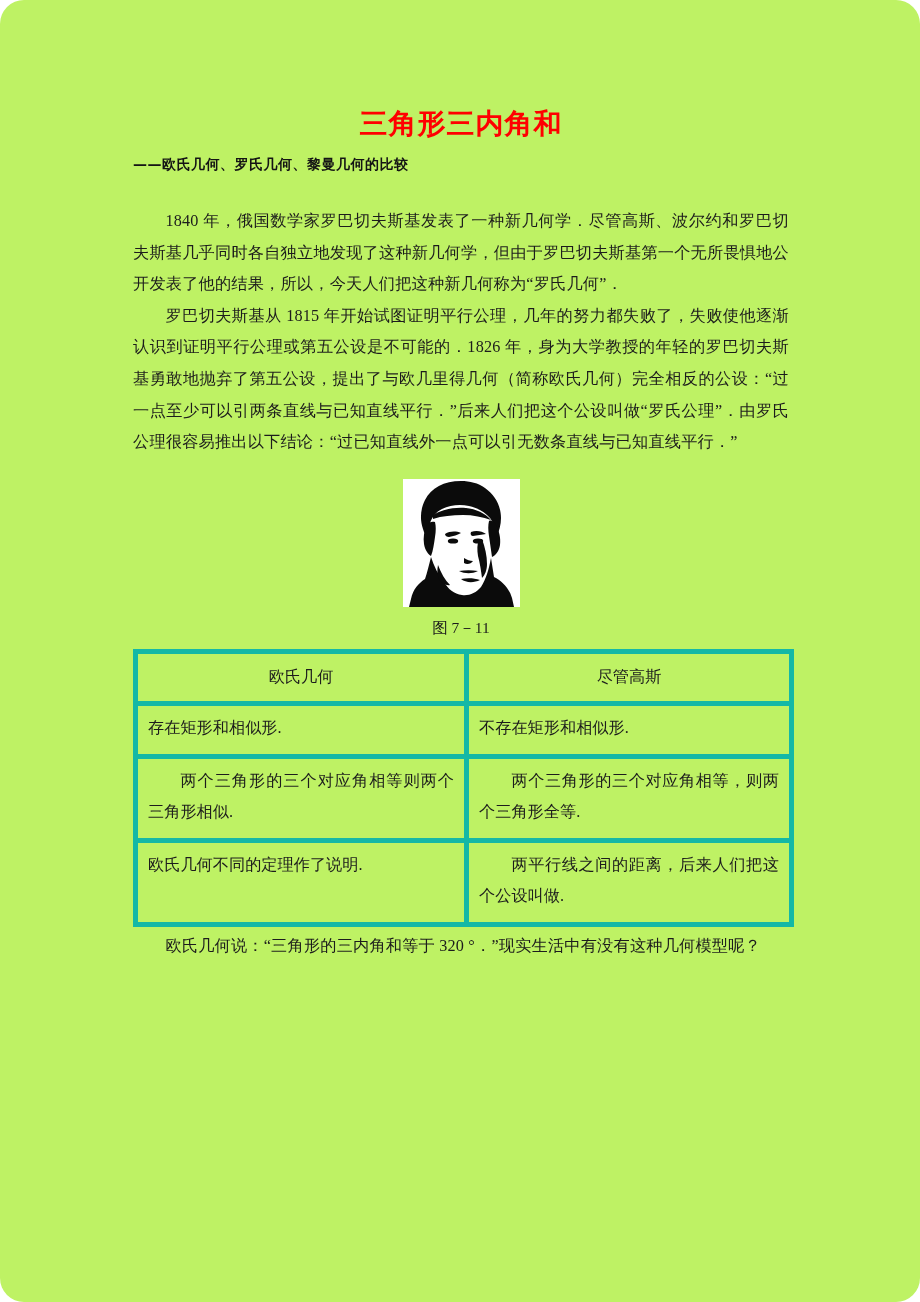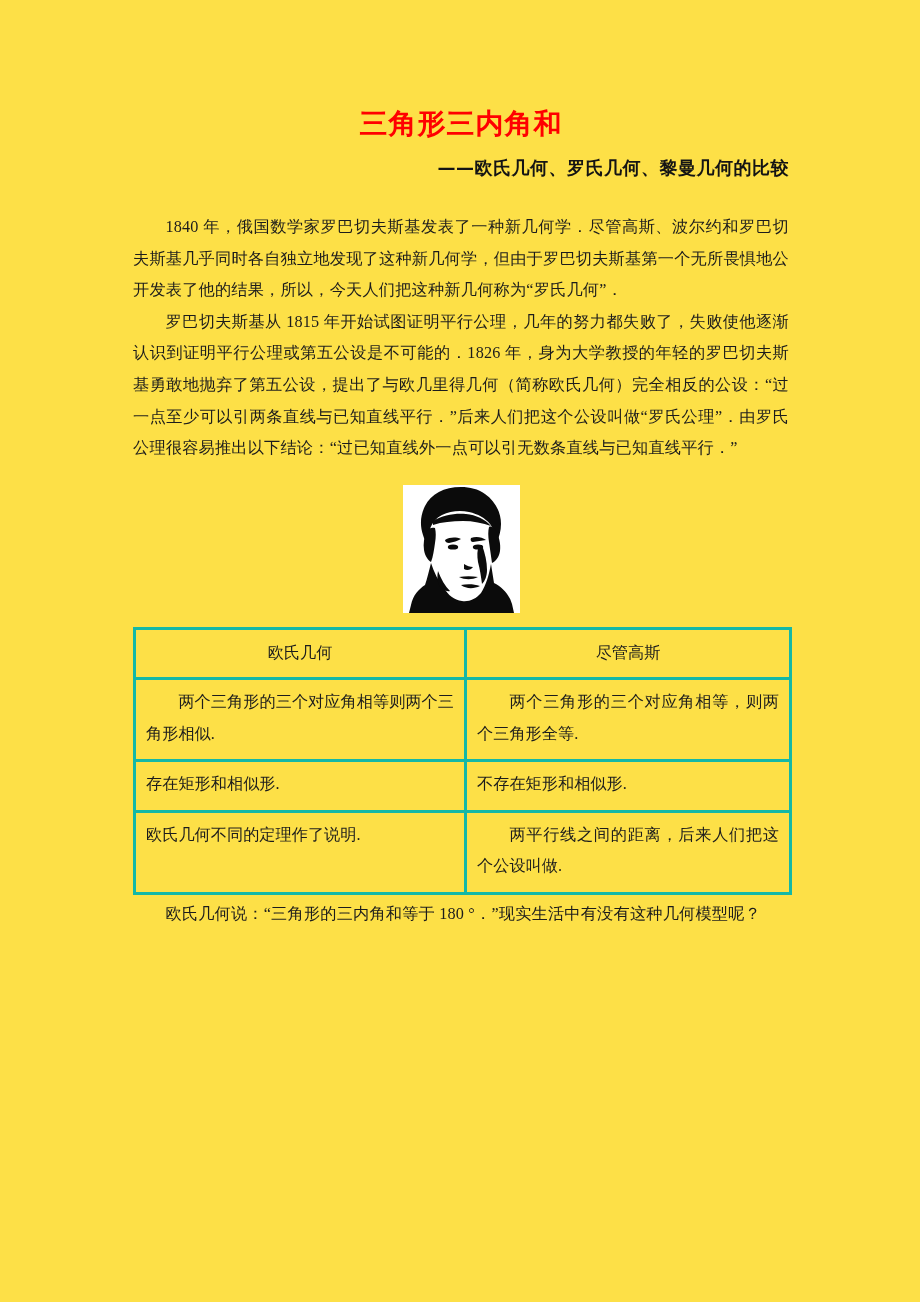--- a/index.html
+++ b/index.html
@@ -13,21 +13,22 @@
     position: relative;
     font-family: "Liberation Serif", "DejaVu Serif", serif;
     color: #1a1a1a;
     overflow: hidden;
   }
   .page {
     position: absolute;
     left: 0; top: 0;
     width: 920px;
     height: 1302px;
-    background: #fde047;
+    background: #bef264;
+    border-radius: 24px;
   }
   .content {
     position: absolute;
     left: 133px;
     top: 0;
     width: 656px;
   }
 
   
   .doc-title {
@@ -37,22 +38,22 @@
     font-size: 28px;
     font-weight: bold;
     letter-spacing: 1px;
     line-height: 1.25;
     color: #FF0000;
     font-family: "DejaVu Sans", sans-serif;
   }
   .doc-subtitle {
     margin: 0;
     padding-top: 15px;
-    text-align: right;
-    font-size: 18px;
+    text-align: left;
+    font-size: 14px;
     font-weight: bold;
     letter-spacing: 0.5px;
     color: #141414;
     font-family: "DejaVu Sans", sans-serif;
   }
 
   
   .para {
     margin: 0;
     font-size: 16.2px;
@@ -90,21 +91,21 @@
   }
 
   
   .cmp-table {
     margin-top: 10px;
     width: 656px;
     border-collapse: collapse;
     table-layout: fixed;
   }
   .cmp-table td, .cmp-table th {
-    border: 3px solid #14b8a6;
+    border: 5px solid #14b8a6;
     padding: 7px 10px 9px 10px;
     font-size: 16.2px;
     line-height: 31.5px;
     font-weight: normal;
     vertical-align: top;
     color: #1c1c1c;
   }
   .cmp-table th {
     text-align: center;
     padding-top: 8px;
@@ -221,45 +222,46 @@
             C 51 115, 45 110, 41 103
             C 35 96, 31 87, 28 78 Z"></path>
 
           <path fill="#0b0b0b" d="
             M35 86
             C 38 94, 42 101, 47 106
             C 43 107, 39 104, 36 100
             C 34 96, 34 91, 35 86 Z"></path>
         </svg>
       </div>
+      <p class="figure-caption">图 7－11</p>
     </div>
 
     <table class="cmp-table">
       <colgroup>
         <col class="col-left">
         <col class="col-right">
       </colgroup>
       <thead>
         <tr>
           <th>欧氏几何</th>
           <th>尽管高斯</th>
         </tr>
       </thead>
       <tbody>
         <tr>
+          <td class="cell flush">存在矩形和相似形.</td>
+          <td class="cell flush">不存在矩形和相似形.</td>
+        </tr>
+        <tr>
           <td class="cell">两个三角形的三个对应角相等则两个三角形相似.</td>
           <td class="cell">两个三角形的三个对应角相等，则两个三角形全等.</td>
         </tr>
         <tr>
-          <td class="cell flush">存在矩形和相似形.</td>
-          <td class="cell flush">不存在矩形和相似形.</td>
-        </tr>
-        <tr>
           <td class="cell flush">欧氏几何不同的定理作了说明.</td>
           <td class="cell">两平行线之间的距离，后来人们把这个公设叫做.</td>
         </tr>
       </tbody>
     </table>
 
-    <p class="para tail">欧氏几何说：“三角形的三内角和等于 180 °．”现实生活中有没有这种几何模型呢？</p>
+    <p class="para tail">欧氏几何说：“三角形的三内角和等于 320 °．”现实生活中有没有这种几何模型呢？</p>
 
   </div>
 </div>
 
 </body></html>

